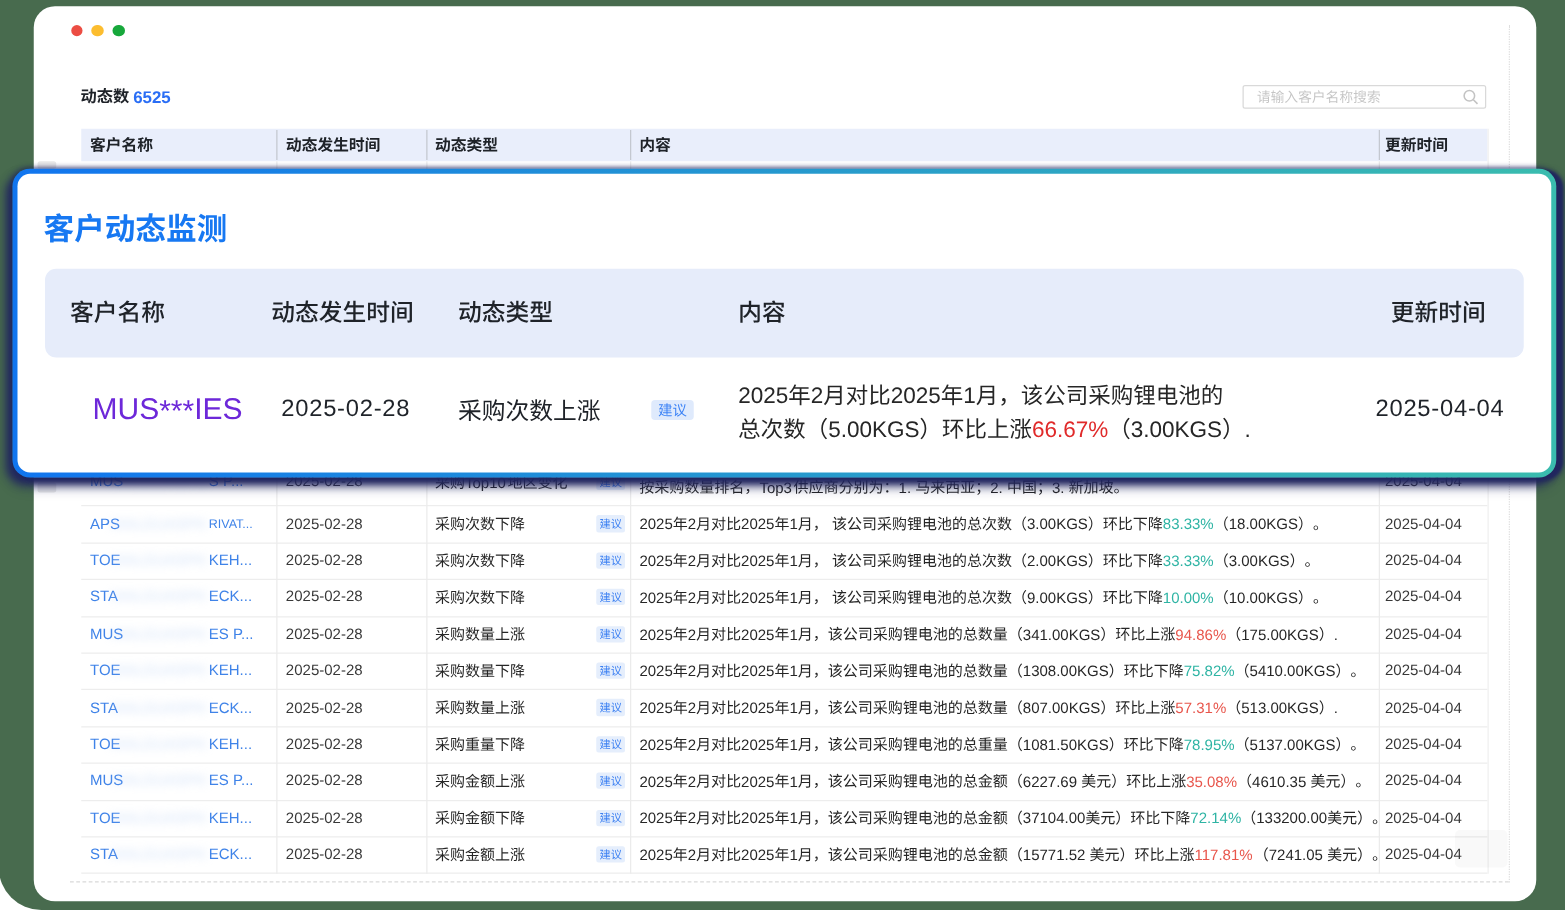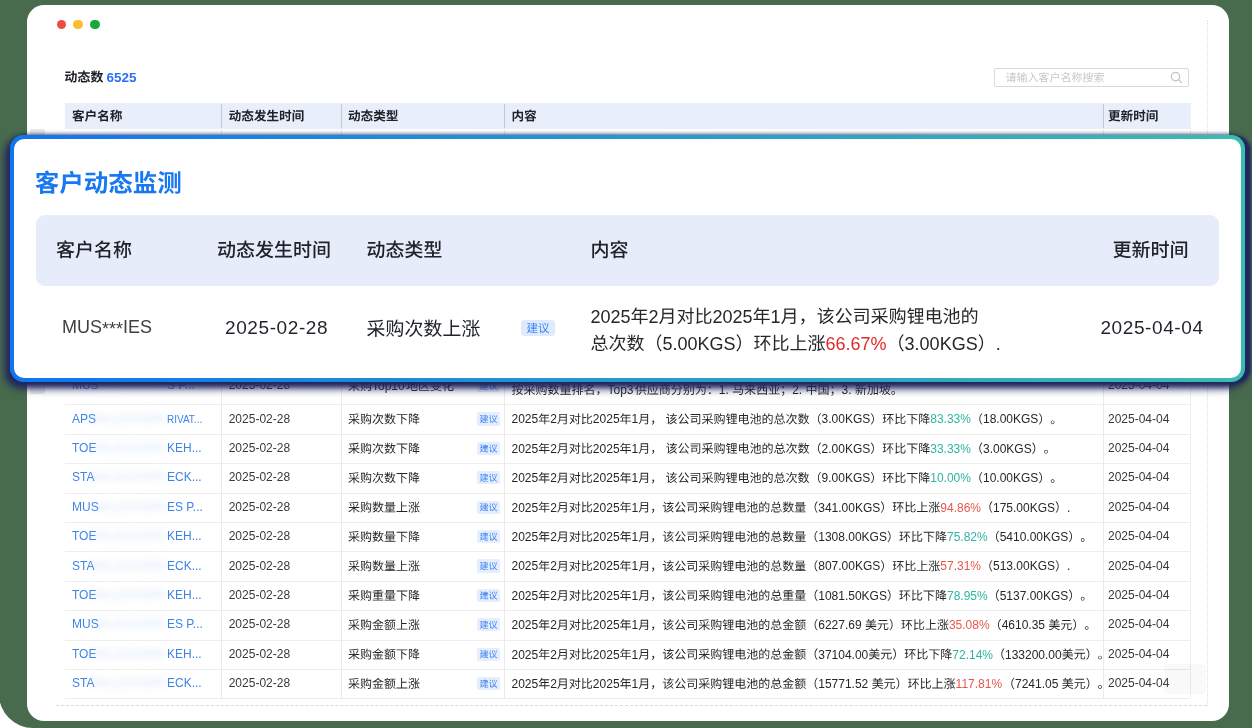--- a/index.html
+++ b/index.html
@@ -809,21 +809,21 @@
         <use href="#gr7f8e" x="45851" fill="#262626"></use>
         <use href="#gr5143" x="46851" fill="#262626"></use>
         <use href="#grff09" x="47851" fill="#262626"></use>
         <use href="#gr3002" x="48851" fill="#262626"></use>
       </g>
 </svg>
 <div style="position:absolute;left:9.6px;top:134.5px;width:1235.4px;height:247.5px;border-radius:14px;background:linear-gradient(90deg,#1175ef,#3abcae);box-shadow:5px 1px 2px rgba(33,38,95,.95),6px 2px 5px rgba(33,38,95,.6),-5px 5px 7px rgba(33,38,95,.9),-2px 7px 9px rgba(33,38,95,.5),-1px -1px 4px rgba(33,38,95,.55),2px 3px 4px rgba(33,38,95,.55);"></div>
 <div style="position:absolute;left:13.6px;top:138.5px;width:1227.4px;height:239.5px;border-radius:10px;background:#fff;"></div>
 <div style="position:absolute;left:36.4px;top:214.5px;width:1182.6px;height:71.2px;background:#e6ecfa;border-radius:9px;"></div>
     <div style="position:absolute;left:521px;top:320.2px;width:34px;height:15.6px;background:#dfeafc;border-radius:3px;"></div>
-<div class="t" style="left:62px;top:319.9px;font-size:18px;color:#404040;">MUS<span style="position:relative;top:2.6px;">***</span>IES</div>
+<div class="t" style="left:74px;top:319.9px;font-size:24px;color:#6d28d9;">MUS<span style="position:relative;top:2.6px;">***</span>IES</div>
     <div class="t" style="left:225px;top:319.9px;font-size:19px;letter-spacing:.6px;color:#1f2329;">2025-02-28</div>
     <div class="t" style="left:1100.4px;top:319.9px;font-size:19px;letter-spacing:.6px;color:#1f2329;">2025-04-04</div>
 <svg class="lay" width="1252" height="728" viewBox="0 0 1252 728">
 <g transform="translate(34.8,191.7) scale(0.024500)">
         <use href="#gb5ba2" x="0" fill="#1778f2"></use>
         <use href="#gb6237" x="1000" fill="#1778f2"></use>
         <use href="#gb52a8" x="2000" fill="#1778f2"></use>
         <use href="#gb6001" x="3000" fill="#1778f2"></use>
         <use href="#gb76d1" x="4000" fill="#1778f2"></use>
         <use href="#gb6d4b" x="5000" fill="#1778f2"></use>

